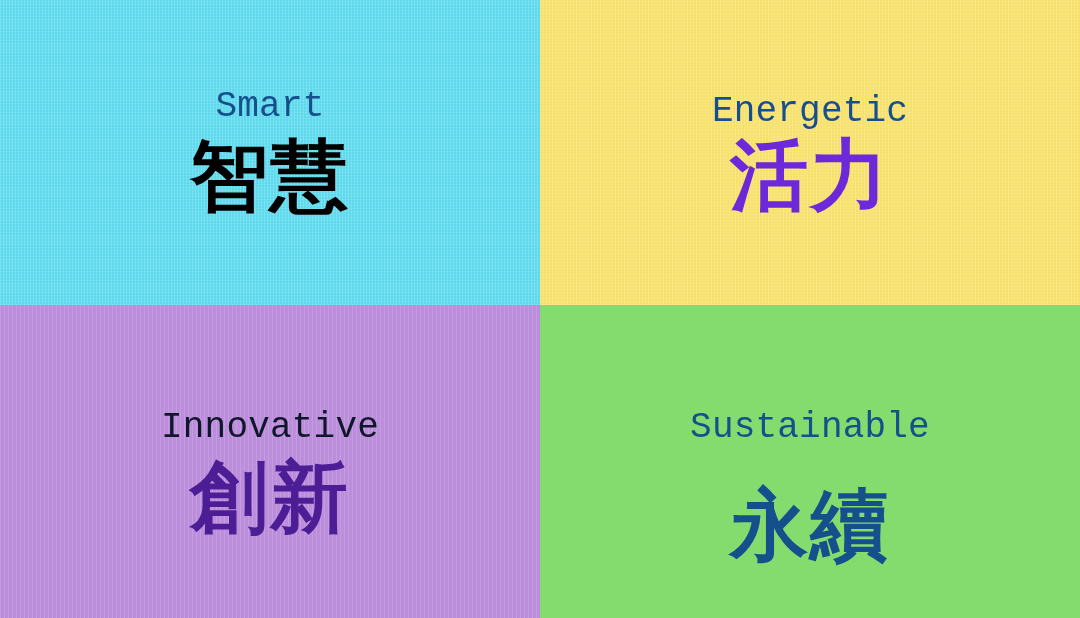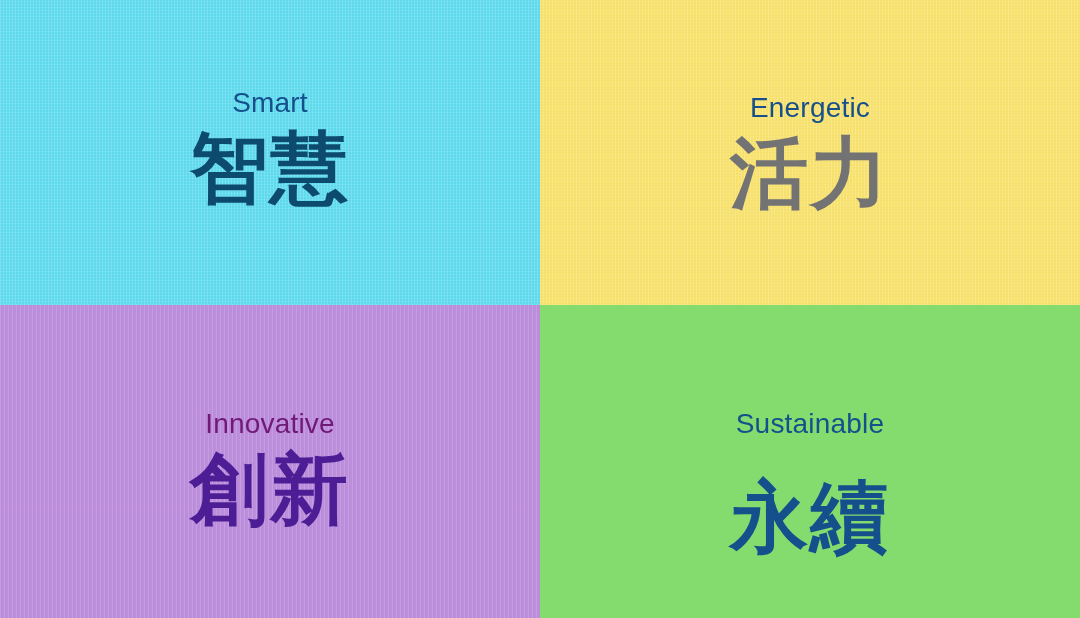--- a/index.html
+++ b/index.html
@@ -69,23 +69,23 @@
   .text-block {
     position: relative;
     z-index: 2;
     display: flex;
     flex-direction: column;
     align-items: center;
     width: 100%;
   }
 
   .label-en {
-    font-family: Liberation Sans, sans-serif;
+    font-family: Liberation Mono, monospace;
     font-weight: 400;
-    font-size: 28px;
+    font-size: 36px;
     line-height: 1.0;
     letter-spacing: 0.2px;
     white-space: nowrap;
   }
 
   .label-cjk {
     font-family: "DejaVu Sans", "Liberation Sans", sans-serif;
     font-weight: 700;
     font-size: 78px;
     line-height: 1.0;
@@ -102,36 +102,36 @@
 </style>
 </head>
 <body>
 
 <div class="canvas">
 
   <div class="quadrant q-smart tex-dots" style="background-color: rgb(92, 217, 236);">
     <div class="texture"></div>
     <div class="text-block">
       <div class="label-en" style="color: rgb(21, 80, 140);">Smart</div>
-      <div class="label-cjk" style="color: #0c4a6e;">智慧</div>
+      <div class="label-cjk" style="color: #000000;">智慧</div>
     </div>
   </div>
 
   <div class="quadrant q-energetic tex-dots" style="background-color: rgb(247, 224, 106);">
     <div class="texture"></div>
     <div class="text-block">
       <div class="label-en" style="color: rgb(21, 80, 140);">Energetic</div>
-      <div class="label-cjk" style="color: #737373;">活力</div>
+      <div class="label-cjk" style="color: #6d28d9; font-family: Liberation Mono, monospace;">活力</div>
     </div>
   </div>
 
   <div class="quadrant q-innovative tex-vstripe" style="background-color: rgb(188, 142, 220);">
     <div class="texture"></div>
     <div class="text-block">
-      <div class="label-en" style="color: #701a75;">Innovative</div>
+      <div class="label-en" style="color: #0f172a;">Innovative</div>
       <div class="label-cjk" style="color: #4c1d95;">創新</div>
     </div>
   </div>
 
   <div class="quadrant q-sustainable" style="background-color: rgb(132, 220, 110);">
     <div class="texture"></div>
     <div class="text-block">
       <div class="label-en" style="color: rgb(21, 80, 140);">Sustainable</div>
       <div class="label-cjk" style="color: rgb(21, 80, 140); margin-top: 40px;">永續</div>
     </div>

